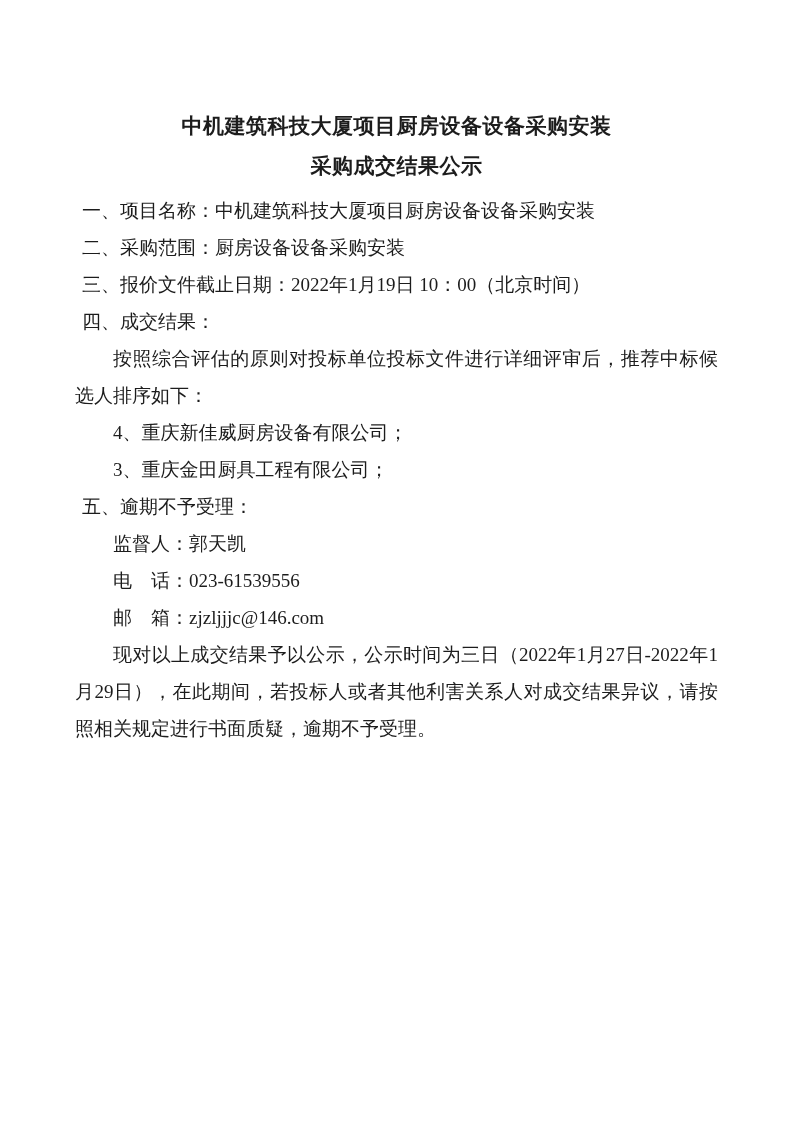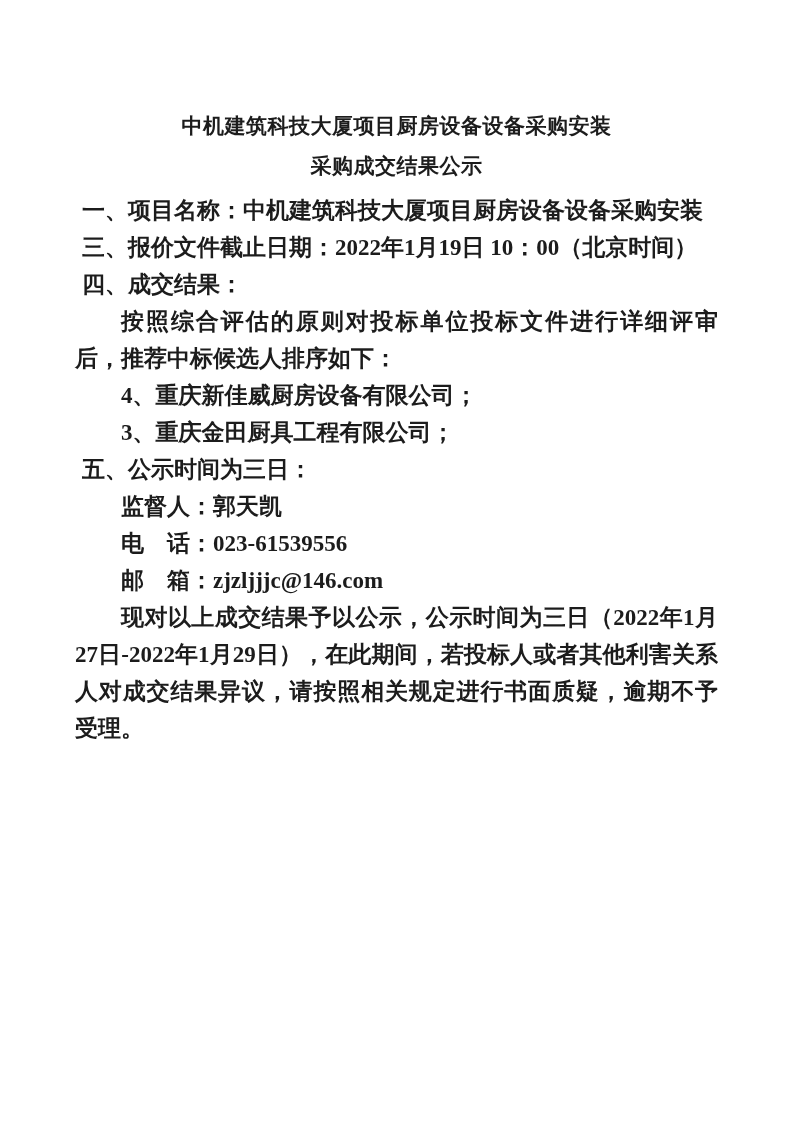--- a/index.html
+++ b/index.html
@@ -23,23 +23,22 @@
   }
   .doc-title {
     text-align: center;
     font-weight: bold;
     font-size: 21px;
     line-height: 40px;
     letter-spacing: 0.5px;
   }
   .doc-body {
     margin-top: 6px;
-    font-size: 23px;
+    font-size: 19px;
     line-height: 37px;
-    font-weight: bold;
   }
   .line { 
     text-align: justify;
   }
   .sec-item {
     margin-left: 7px;
   }
   .para-indent {
     text-indent: 2em;
   }
@@ -54,33 +53,34 @@
 
   <div>
     <div class="doc-title">中机建筑科技大厦项目厨房设备设备采购安装</div>
     <div class="doc-title">采购成交结果公示</div>
   </div>
 
   <div class="doc-body">
 
     <div class="line sec-item">一、项目名称：中机建筑科技大厦项目厨房设备设备采购安装</div>
 
+    <div class="line sec-item">二、采购范围：厨房设备设备采购安装</div>
 
     <div class="line sec-item">三、报价文件截止日期：2022年1月19日 10：00（北京时间）</div>
 
     <div class="line sec-item">四、成交结果：</div>
 
     <div class="line para-indent">按照综合评估的原则对投标单位投标文件进行详细评审后，推荐中标候选人排序如下：</div>
 
     <div class="line block-indent">4、重庆新佳威厨房设备有限公司；</div>
 
 
     <div class="line block-indent">3、重庆金田厨具工程有限公司；</div>
 
-    <div class="line sec-item">五、公示时间为三日：</div>
+    <div class="line sec-item">五、逾期不予受理：</div>
 
 
     <div class="line block-indent">监督人：郭天凯</div>
 
     <div class="line block-indent">电　话：023-61539556</div>
 
     <div class="line block-indent">邮　箱：zjzljjjc@146.com</div>
 
     <div class="line para-indent">现对以上成交结果予以公示，公示时间为三日（2022年1月27日-2022年1月29日），在此期间，若投标人或者其他利害关系人对成交结果异议，请按照相关规定进行书面质疑，逾期不予受理。</div>
 

